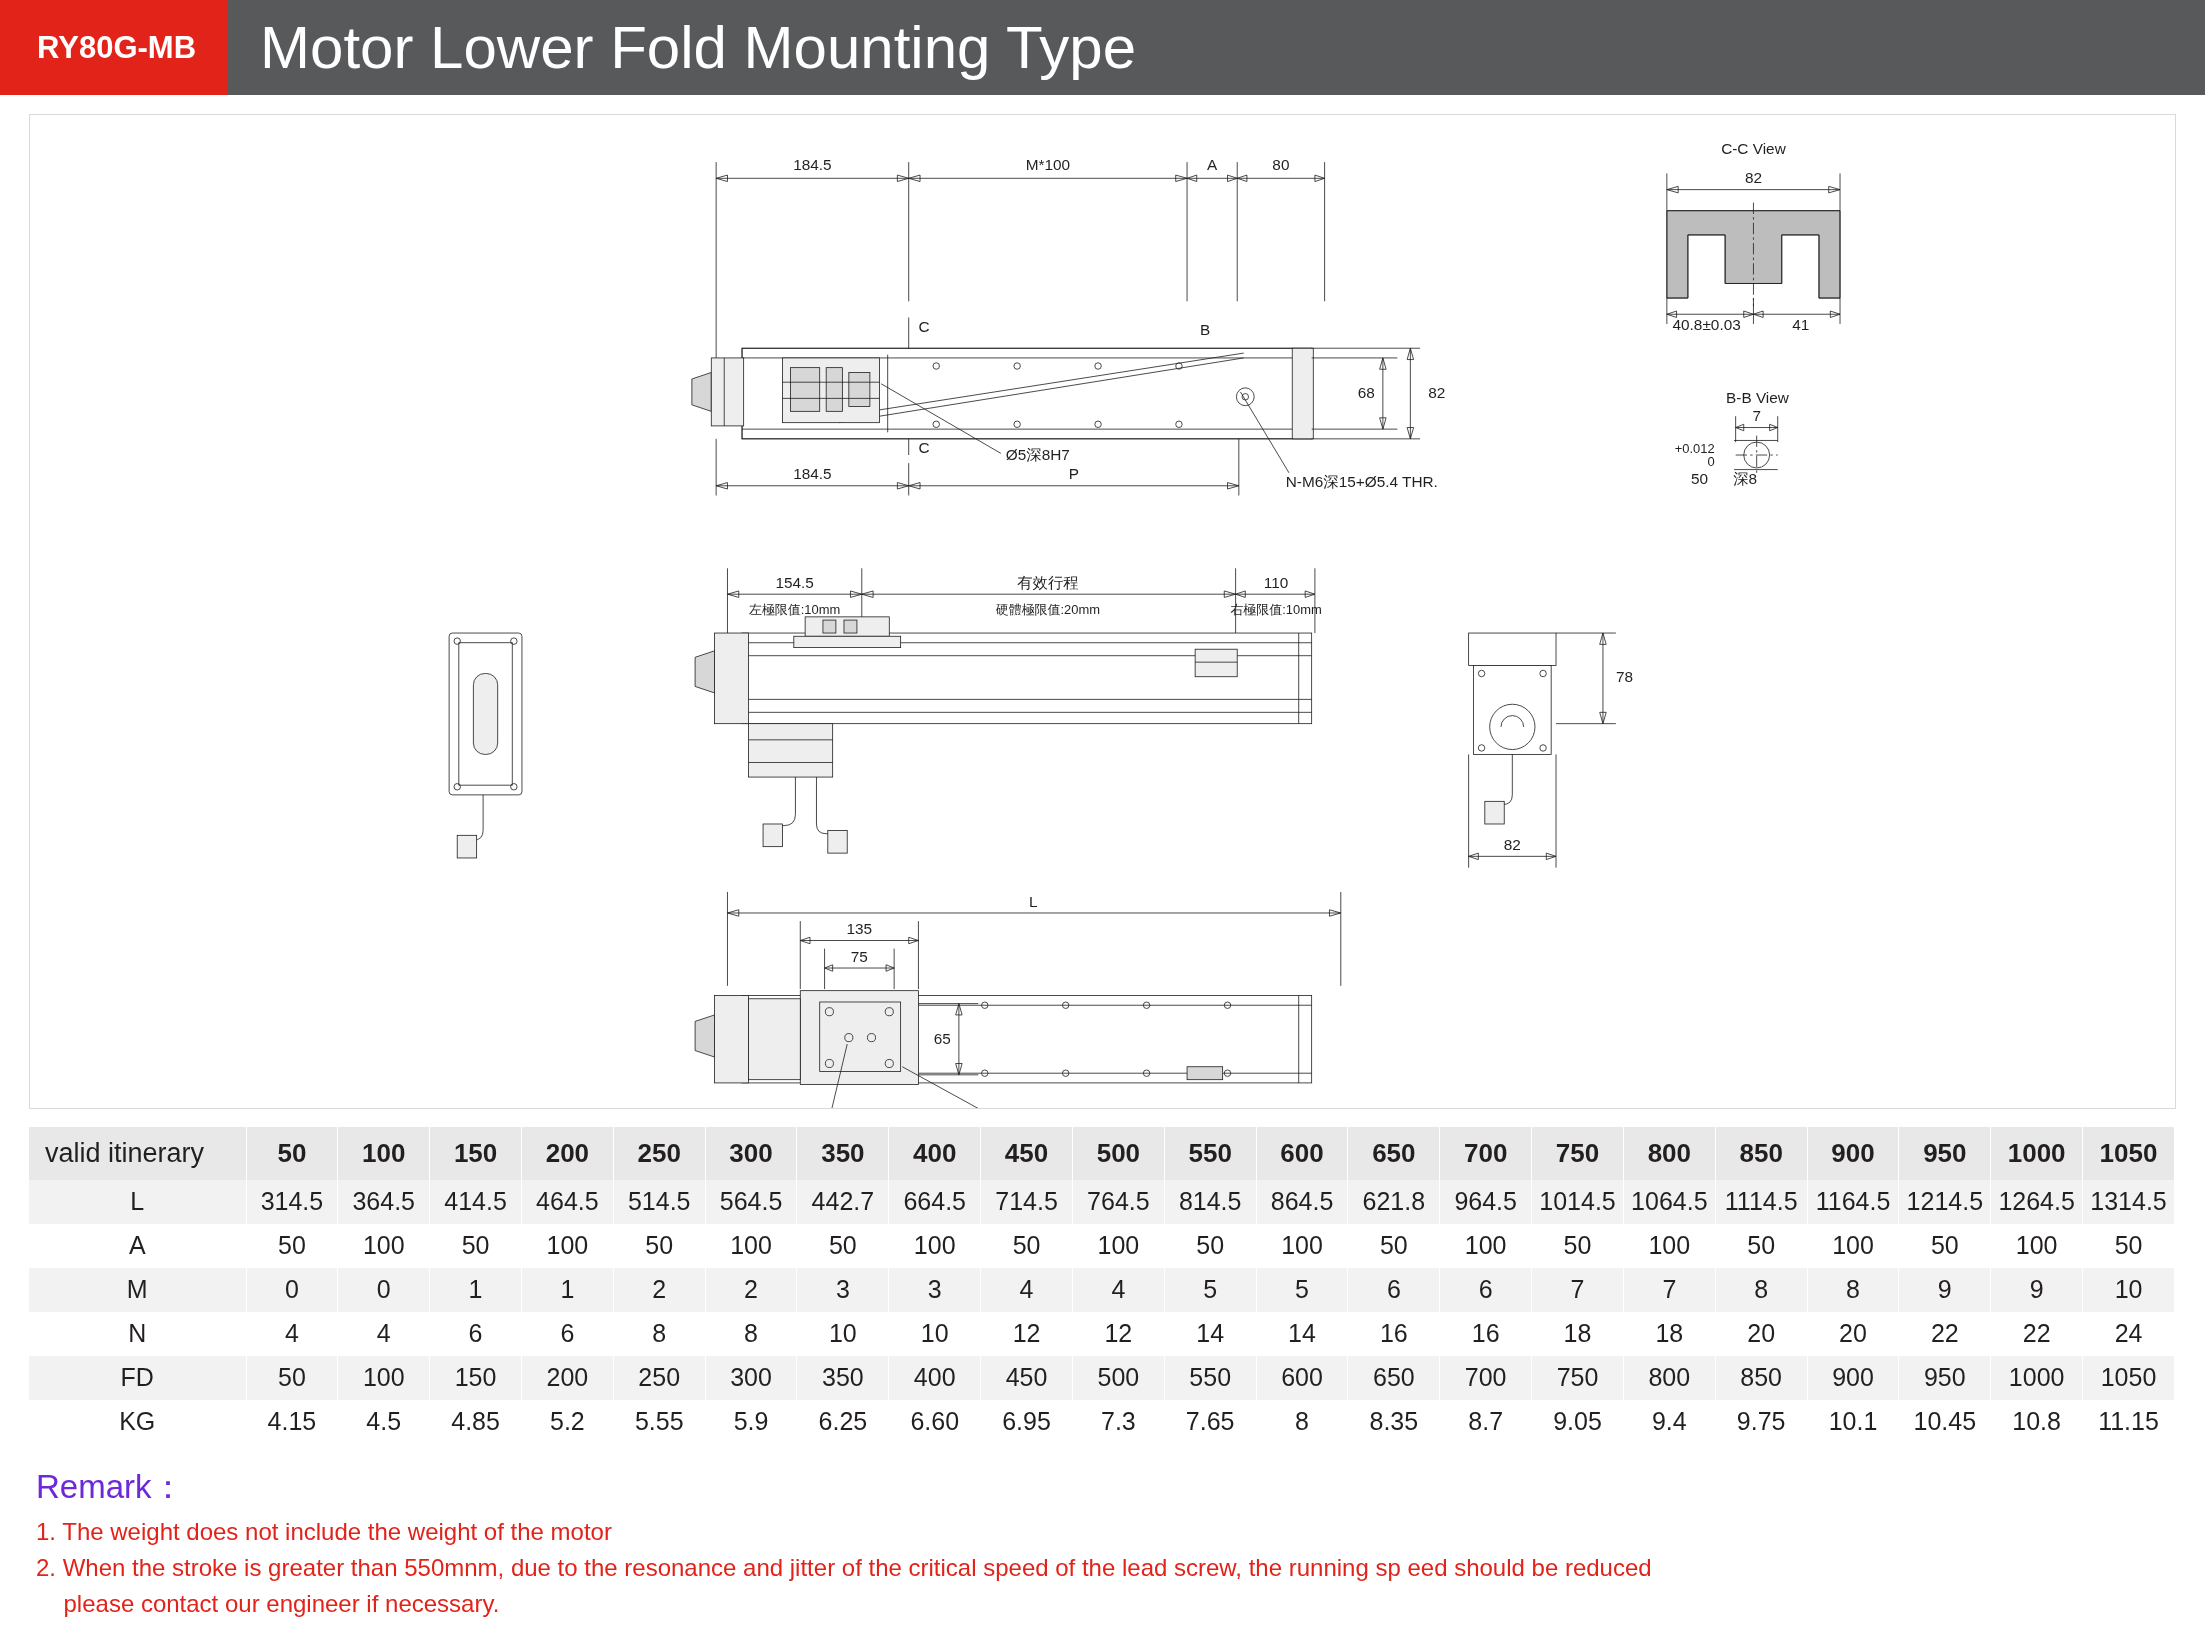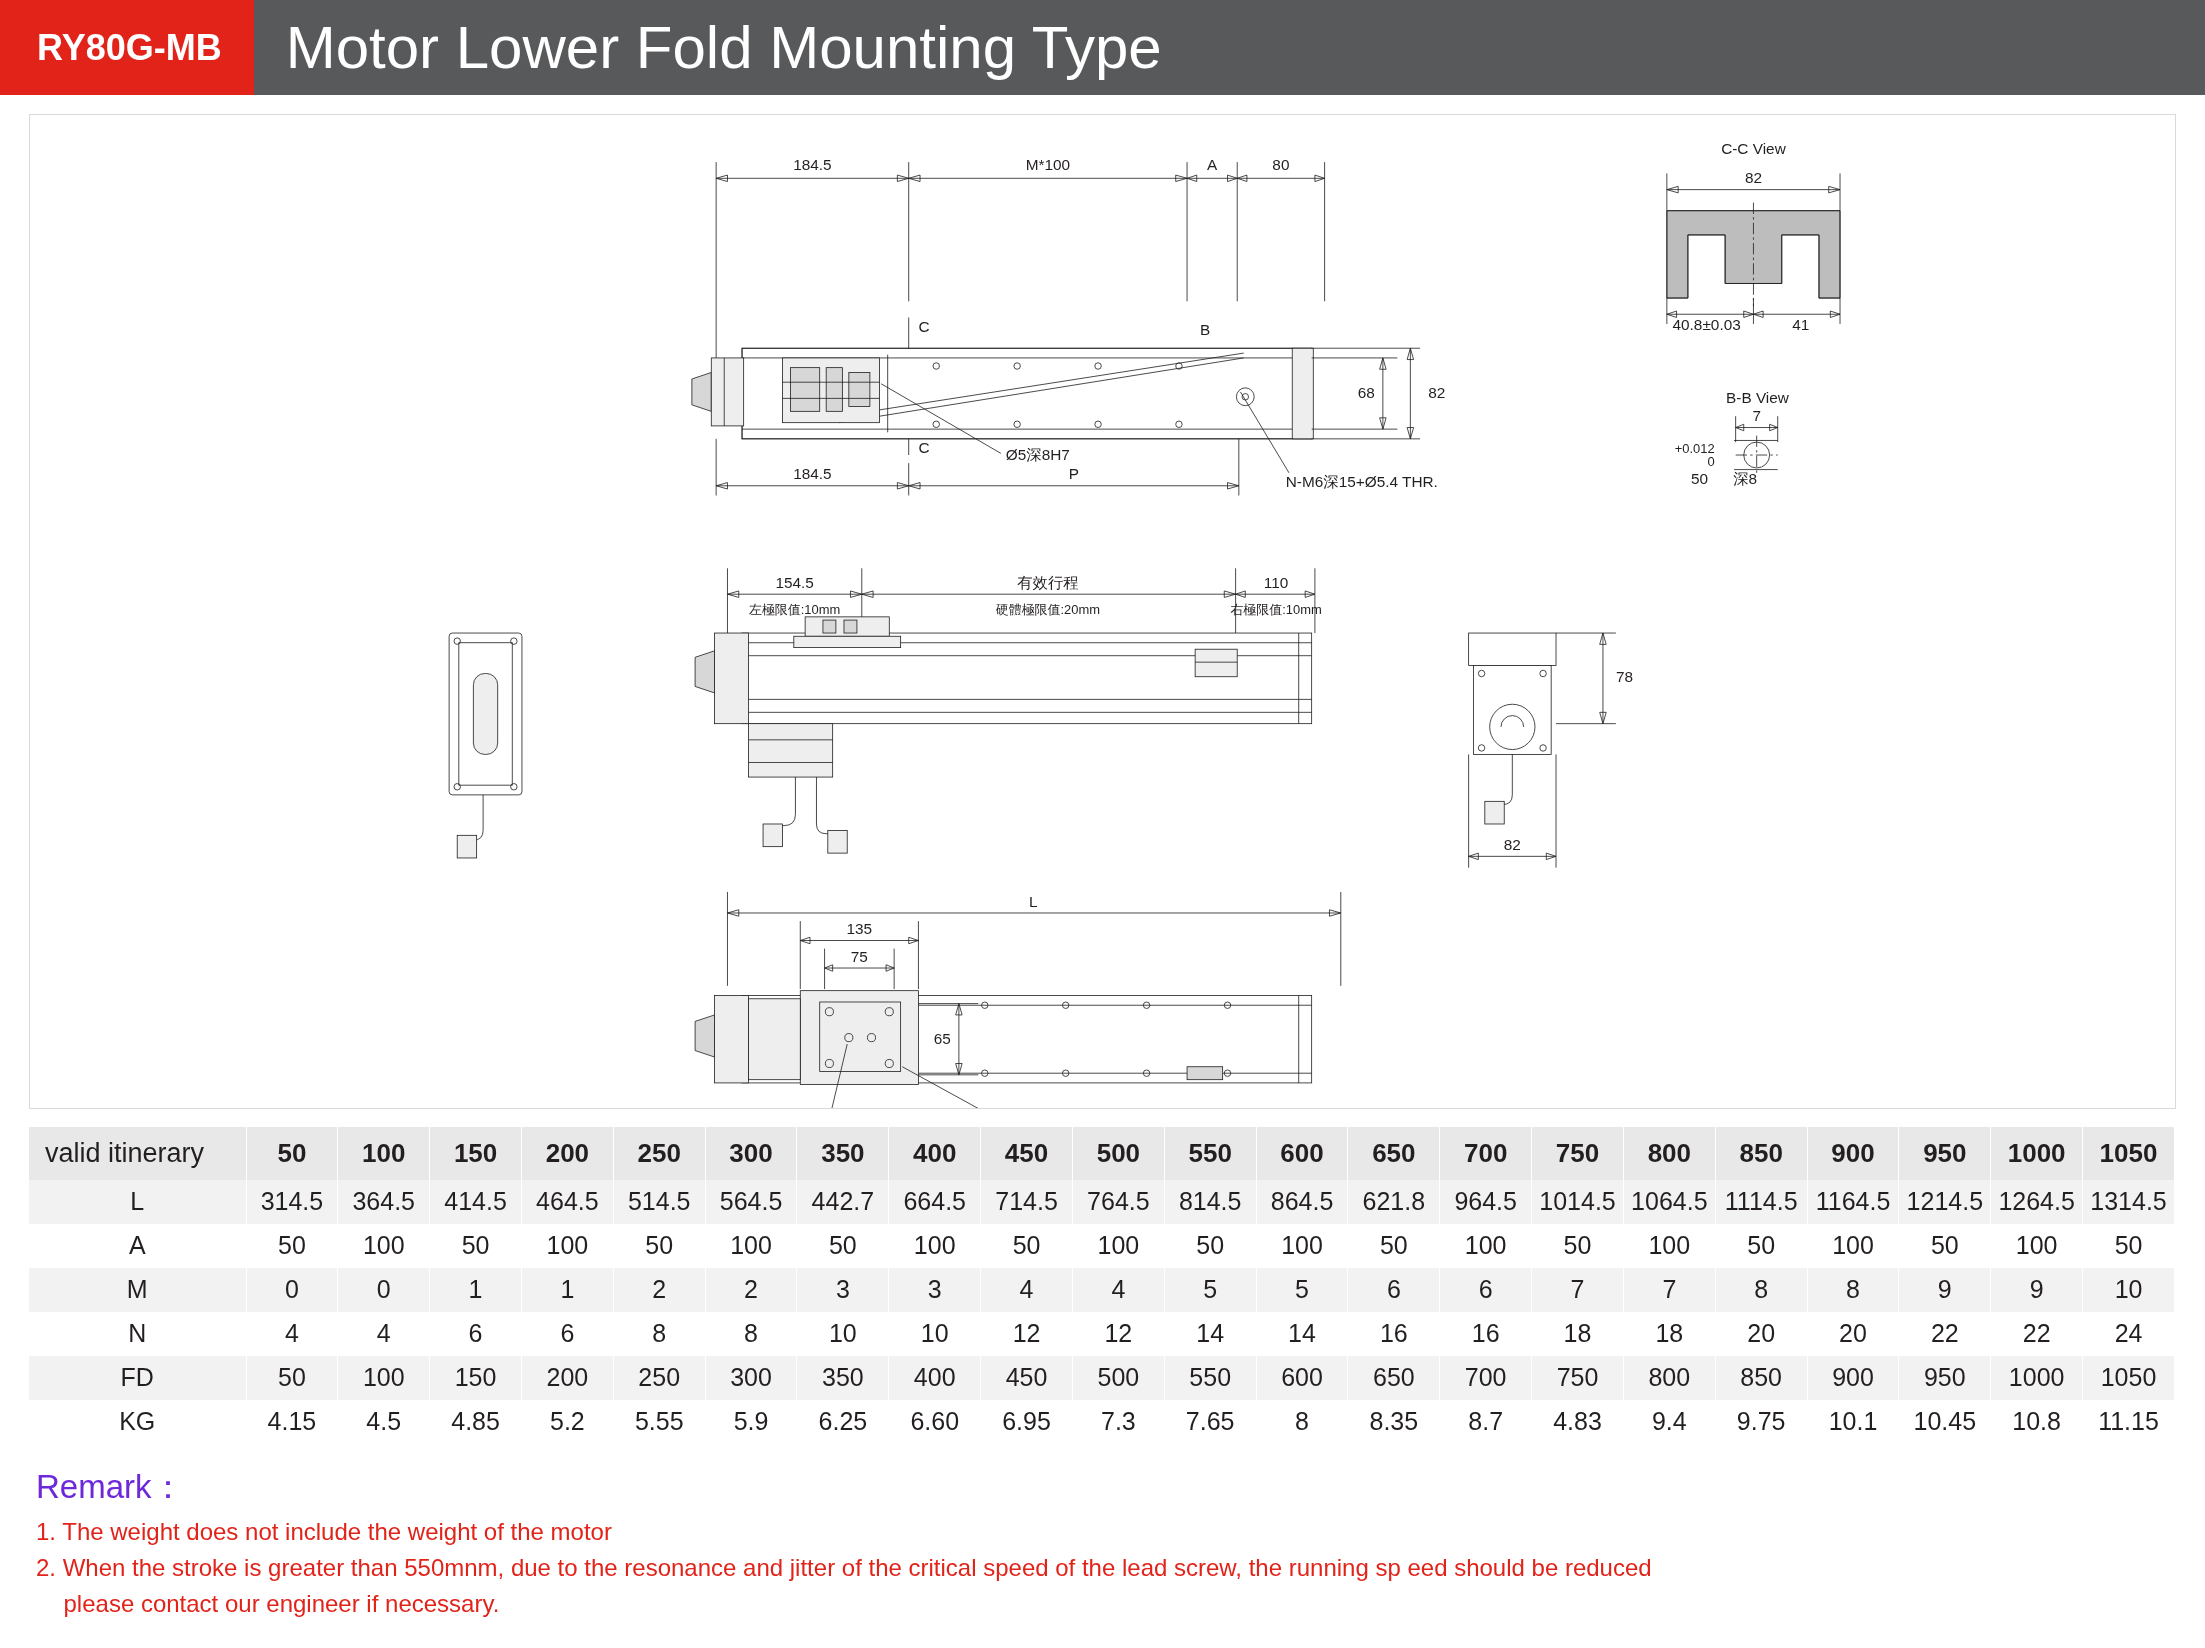--- a/index.html
+++ b/index.html
@@ -17,21 +17,21 @@
   .header {
     display: flex;
     align-items: stretch;
     height: 95px;
     background: #58595b;
     width: 100%;
   }
   .header .code {
     background: #e2231a;
     color: #ffffff;
-    font-size: 36px;
+    font-size: 31px;
     font-weight: bold;
     letter-spacing: 0px;
     display: flex;
     align-items: center;
     padding: 0 32px 0 37px;
     white-space: nowrap;
   }
   .header .title {
     color: #ffffff;
     font-size: 60px;
@@ -605,21 +605,21 @@
         <td>5.55</td>
         <td>5.9</td>
         <td>6.25</td>
         <td>6.60</td>
         <td>6.95</td>
         <td>7.3</td>
         <td>7.65</td>
         <td>8</td>
         <td>8.35</td>
         <td>8.7</td>
-        <td>4.83</td>
+        <td>9.05</td>
         <td>9.4</td>
         <td>9.75</td>
         <td>10.1</td>
         <td>10.45</td>
         <td>10.8</td>
         <td>11.15</td>
       </tr>
     </tbody>
   </table>
 </div>

